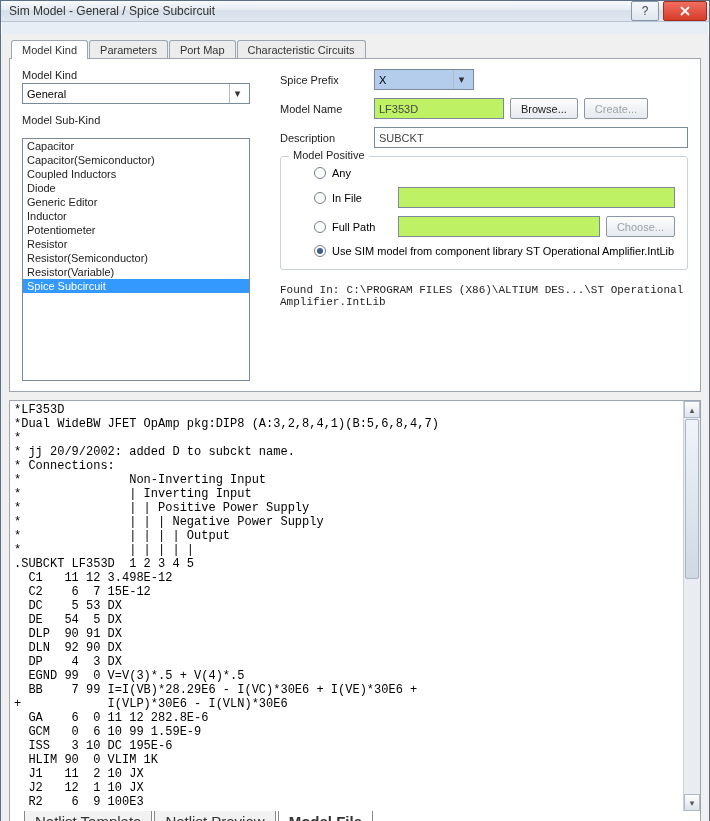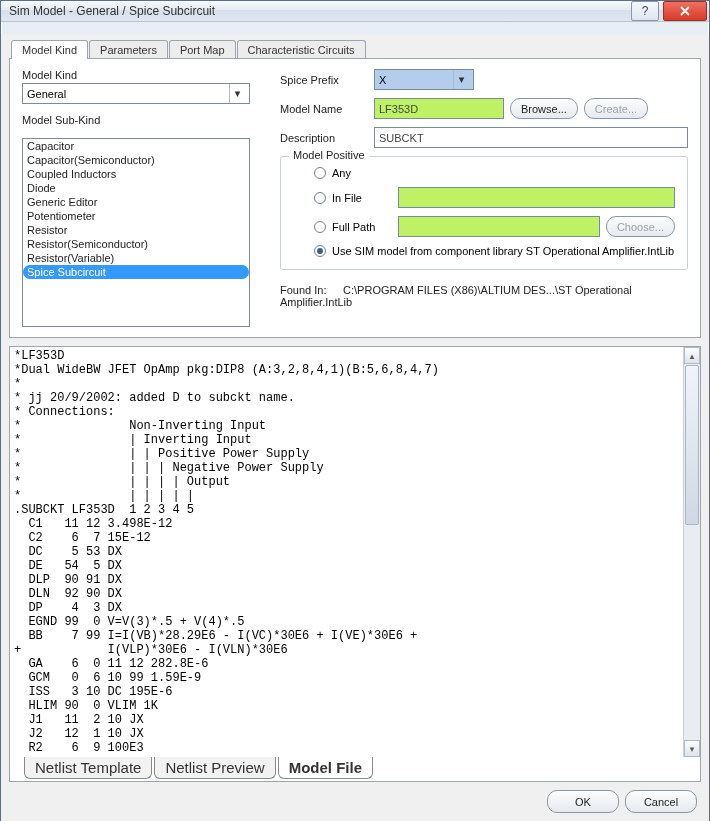--- a/index.html
+++ b/index.html
@@ -107,35 +107,34 @@
     width: 16px;
     height: 100%;
     border-left: 1px solid #b0bac6;
     display: flex;
     align-items: center;
     justify-content: center;
     color: #333;
   }
   .listbox {
     width: 228px;
-    height: 189px;
+    height: 243px;
     border: 1px solid #7b8a9a;
     background: #fff;
     margin-top: 12px;
     overflow: hidden;
   }
   .listbox .item {
     padding: 0px 4px;
     line-height: 14px;
     color: #222;
   }
   .listbox .item.selected {
     background: #3399ff;
     color: #fff;
-    border-radius: 7px;
   }
   .row {
     display: flex;
     align-items: center;
     margin-bottom: 8px;
   }
   .row .rlabel { width: 94px; color: #222; }
   .txt {
     height: 21px;
     border: 1px solid #7b8a9a;
@@ -143,21 +142,21 @@
     display: flex;
     align-items: center;
     color: #444;
     background: #fff;
   }
   .txt.blue { background: #bef264; }
   .btn {
     height: 21px;
     padding: 0 10px;
     border: 1px solid #8a97a8;
-    border-radius: 10px;
+    border-radius: 2px;
     background: linear-gradient(#fdfdfd,#e6e9ee);
     display: inline-flex;
     align-items: center;
     justify-content: center;
     color: #222;
     text-align: right;
   }
   .btn.disabled { color: #9aa3ad; }
   .groupbox {
     border: 1px solid #c9d1db;
@@ -190,21 +189,21 @@
     justify-content: center;
     background: #fff;
   }
   .radio.checked::after {
     content: "";
     width: 6px; height: 6px;
     background: #3b5f8a;
     border-radius: 50%;
   }
   .radio-row .rlabel2 { width: 66px; }
-  .found { margin-top: 14px; color: #222; }
+  .found { margin-top: 14px; color: #222; font-family: Liberation Mono, monospace; }
   .found .k { display: inline-block; width: 60px; }
   .lower {
     margin-top: 8px;
     border: 1px solid #9aa5b1;
     background: #fff;
     flex: 1;
     display: flex;
     flex-direction: column;
     min-height: 0;
   }
@@ -304,20 +303,21 @@
           <span>General</span>
           <span class="arrow">▾</span>
         </div>
         <div class="label" style="margin-top:10px">Model Sub-Kind</div>
         <div class="listbox">
           <div class="item">Capacitor</div>
           <div class="item">Capacitor(Semiconductor)</div>
           <div class="item">Coupled Inductors</div>
           <div class="item">Diode</div>
           <div class="item">Generic Editor</div>
+          <div class="item">Inductor</div>
           <div class="item">Potentiometer</div>
           <div class="item">Resistor</div>
           <div class="item">Resistor(Semiconductor)</div>
           <div class="item">Resistor(Variable)</div>
           <div class="item selected">Spice Subcircuit</div>
         </div>
       </div>
 
       <div class="col-right">
         <div class="row">

